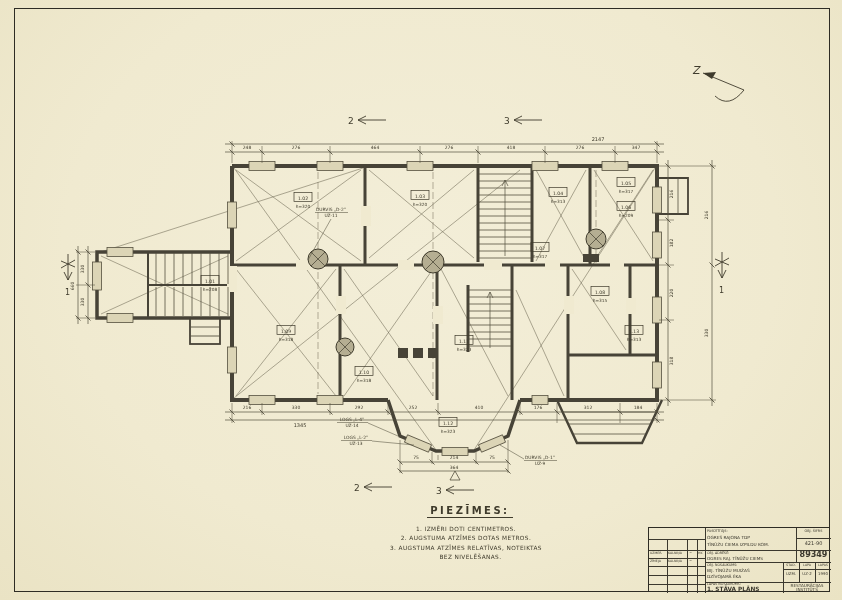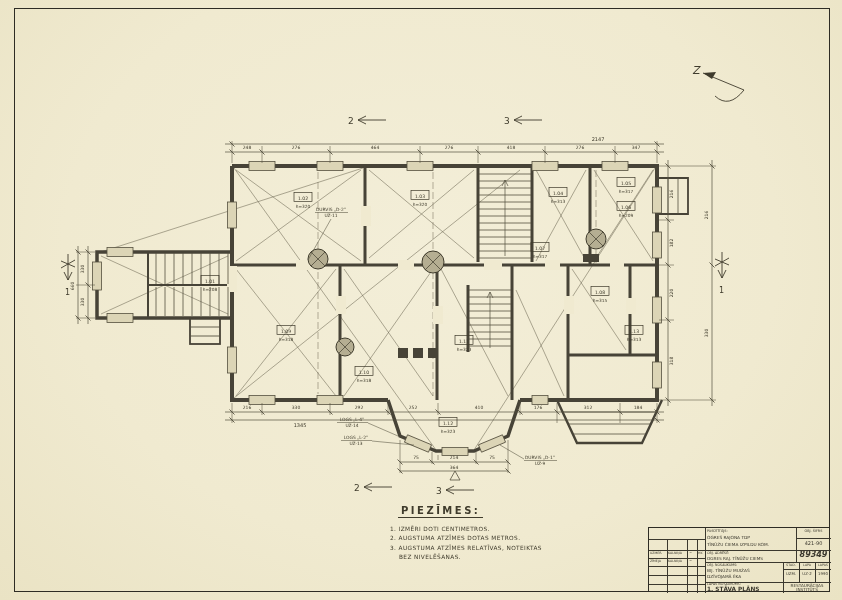--- a/index.html
+++ b/index.html
@@ -3,21 +3,21 @@
 <meta charset="utf-8">
 <style>
   html,body{margin:0;padding:0;width:842px;height:600px;overflow:hidden;background:#fbfaf4;
     font-family:"DejaVu Sans",sans-serif;}
   .sheet{position:absolute;left:0;top:0;width:842px;height:600px;
     background:radial-gradient(ellipse at 50% 42%, #f3eed8 0%, #f0ead0 60%, #eae3c4 100%);}
   .frame{position:absolute;left:14px;top:8px;width:816px;height:584px;
     border:1.5px solid #2e2c24;box-sizing:border-box;}
   svg{position:absolute;left:0;top:0;}
   svg text{font-family:"DejaVu Sans",sans-serif;fill:#3f3b2c;}
-  .notes{position:absolute;left:390px;top:499px;color:#3f3b2c;}
+  .notes{position:absolute;left:390px;top:499px;color:#3f3b2c;text-align:center;}
   .notes .hd{display:inline-block;font-size:10px;letter-spacing:2.5px;font-weight:bold;
     border-bottom:1px solid #3f3b2c;padding:0 3px 1px 3px;margin-left:8px;}
   .notes .it{font-size:5.8px;letter-spacing:.4px;line-height:1.6;white-space:pre;}
   .notes .list{margin-top:7px;}
   .tb{position:absolute;left:648px;top:527px;width:182px;height:65px;
     border:1.3px solid #2e2c24;box-sizing:border-box;color:#3b382e;}
   .lnh,.lnv{position:absolute;background:#3b382e;}
   .lnh{height:1px;}
   .lnv{width:1px;}
   .tbt{position:absolute;white-space:nowrap;line-height:1;color:#3b382e;}
@@ -352,21 +352,21 @@
     <span class="tbt" style="left:40px;top:31px;font-size:4px">~</span>
     <span class="tbt" style="left:49px;top:32px;font-size:3.2px"></span>
 
     <span class="tbt" style="left:58px;top:1.5px;font-size:3.4px">PASŪTĪTĀJS:</span>
     <span class="tbt" style="left:58px;top:7.5px;font-size:4.3px">OGRES RAJONA TDP</span>
     <span class="tbt" style="left:58px;top:15px;font-size:4.3px">TĪNŪŽU CIEMA IZPILDU KOM.</span>
     <span class="tbt" style="left:147px;top:2px;width:35px;text-align:center;font-size:3.4px">OBJ. ŠIFRS</span>
     <span class="tbt" style="left:147px;top:13px;width:35px;text-align:center;font-size:5px">421-90</span>
     <span class="tbt" style="left:58px;top:23.5px;font-size:3.3px">OBJ. ADRESE:</span>
     <span class="tbt" style="left:58px;top:28.5px;font-size:4.2px">OGRES RAJ. TĪNŪŽU CIEMS</span>
-    <span class="tbt" style="left:147px;top:23px;width:35px;text-align:center;font-size:8px;font-weight:bold;font-style:italic">89349</span>
+    <span class="tbt" style="left:147px;top:23px;width:35px;text-align:center;font-size:8px;font-weight:bold;">89349</span>
     <span class="tbt" style="left:58px;top:35.5px;font-size:3.3px">OBJ. NOSAUKUMS:</span>
     <span class="tbt" style="left:58px;top:40.5px;font-size:4.3px">BIJ. TĪNŪŽU MUIŽAS</span>
     <span class="tbt" style="left:58px;top:46.5px;font-size:4.3px">DZĪVOJAMĀ ĒKA</span>
     <span class="tbt" style="left:134px;top:35.5px;width:16px;text-align:center;font-size:3.2px">STAD.</span>
     <span class="tbt" style="left:150px;top:35.5px;width:16px;text-align:center;font-size:3.2px">LAPA</span>
     <span class="tbt" style="left:166px;top:35.5px;width:16px;text-align:center;font-size:3.2px">LAPAS</span>
     <span class="tbt" style="left:134px;top:44px;width:16px;text-align:center;font-size:3.9px">UZM.</span>
     <span class="tbt" style="left:150px;top:44px;width:16px;text-align:center;font-size:3.9px">UZ-2</span>
     <span class="tbt" style="left:166px;top:44px;width:16px;text-align:center;font-size:3.9px">1990</span>
     <span class="tbt" style="left:58px;top:55px;font-size:3.3px">LAPAS NOSAUKUMS:</span>

